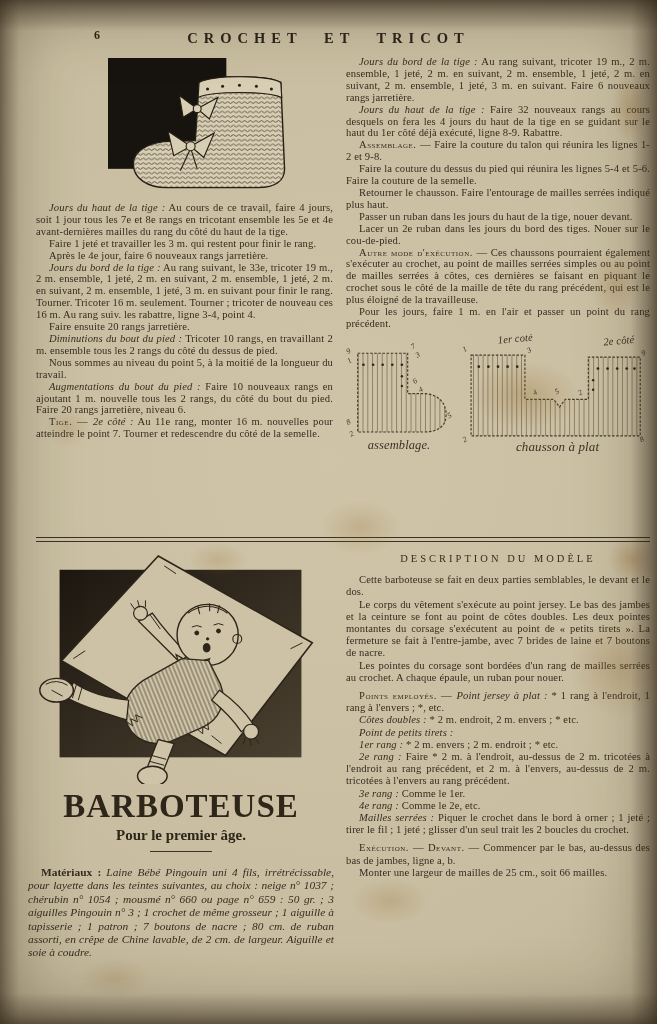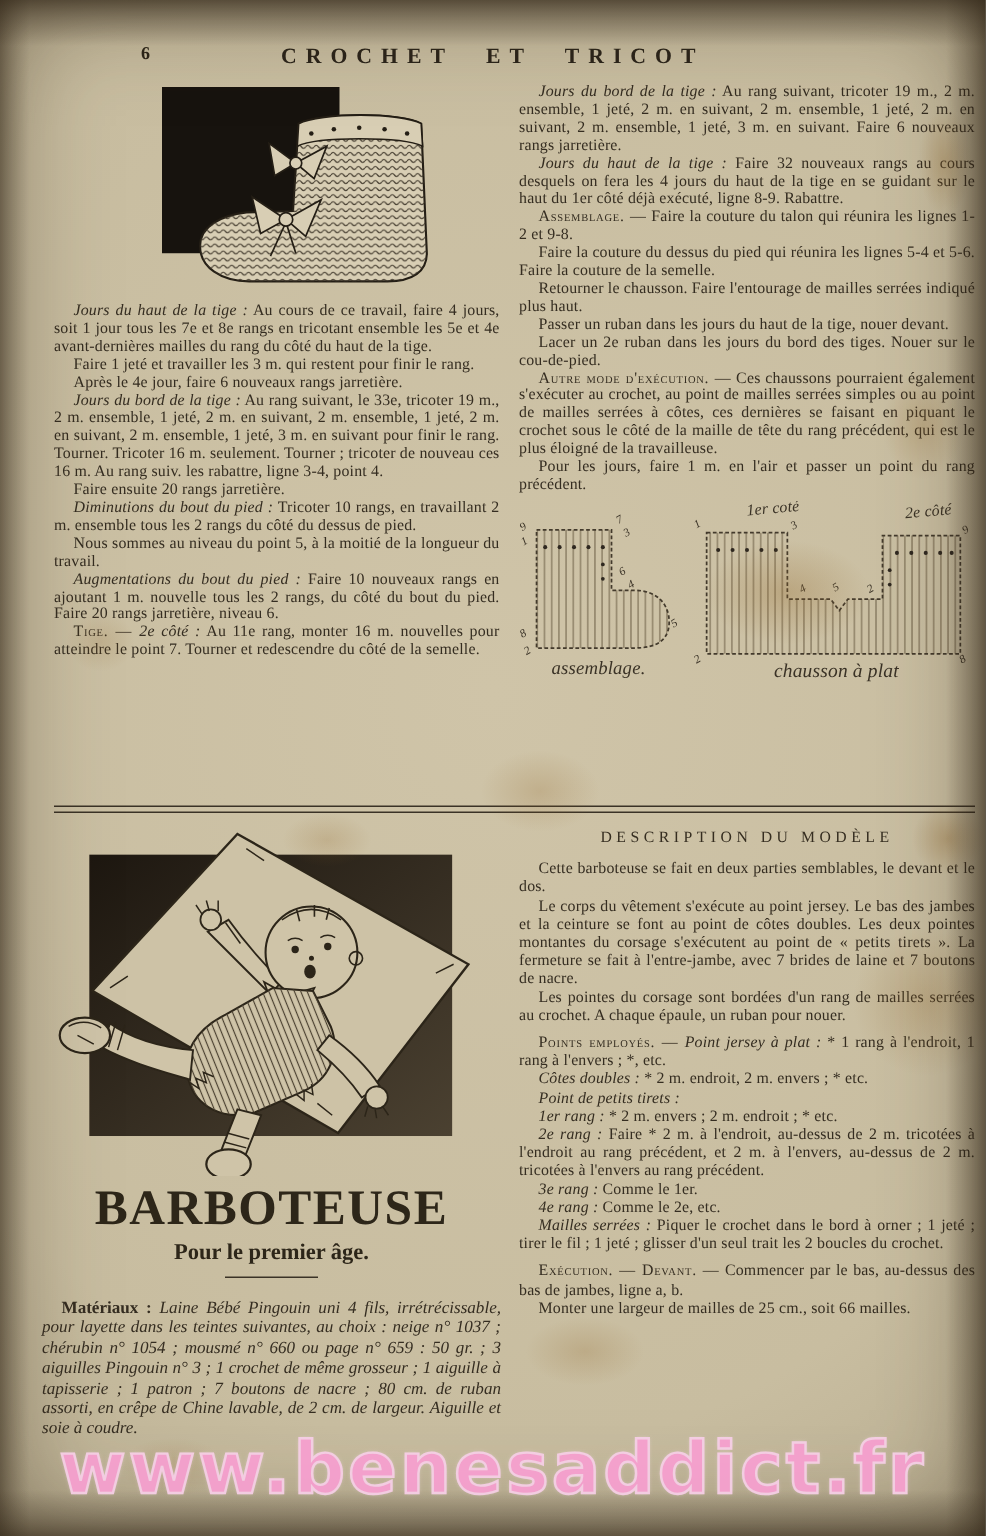--- a/index.html
+++ b/index.html
@@ -261,14 +261,13 @@
   <div class="stain" style="left:320px;top:500px;width:80px;height:55px;background:radial-gradient(ellipse,rgba(146,104,44,.22),rgba(146,104,44,0) 70%);"></div>
   <div class="stain" style="left:588px;top:248px;width:55px;height:72px;background:radial-gradient(ellipse,rgba(146,104,44,.25),rgba(146,104,44,0) 70%);"></div>
   <div class="stain" style="left:44px;top:408px;width:46px;height:40px;background:radial-gradient(ellipse,rgba(146,104,44,.18),rgba(146,104,44,0) 70%);"></div>
   <div class="stain" style="left:568px;top:618px;width:100px;height:100px;background:radial-gradient(ellipse,rgba(146,104,44,.25),rgba(146,104,44,0) 70%);"></div>
   <div class="stain" style="left:350px;top:878px;width:80px;height:46px;background:radial-gradient(ellipse,rgba(146,104,44,.22),rgba(146,104,44,0) 70%);"></div>
   <div class="stain" style="left:80px;top:958px;width:70px;height:40px;background:radial-gradient(ellipse,rgba(146,104,44,.18),rgba(146,104,44,0) 70%);"></div>
   <div class="stain" style="left:612px;top:72px;width:36px;height:72px;background:radial-gradient(ellipse,rgba(146,104,44,.30),rgba(146,104,44,0) 70%);"></div>
   <div class="stain" style="left:188px;top:542px;width:60px;height:36px;background:radial-gradient(ellipse,rgba(146,104,44,.20),rgba(146,104,44,0) 70%);"></div>
   <div class="stain" style="left:608px;top:535px;width:48px;height:48px;background:radial-gradient(ellipse,rgba(146,104,44,.35),rgba(146,104,44,0) 70%);"></div>
 
-  <div class="watermark">www.benesaddict.fr</div>
 </div>
 
 </body></html>

